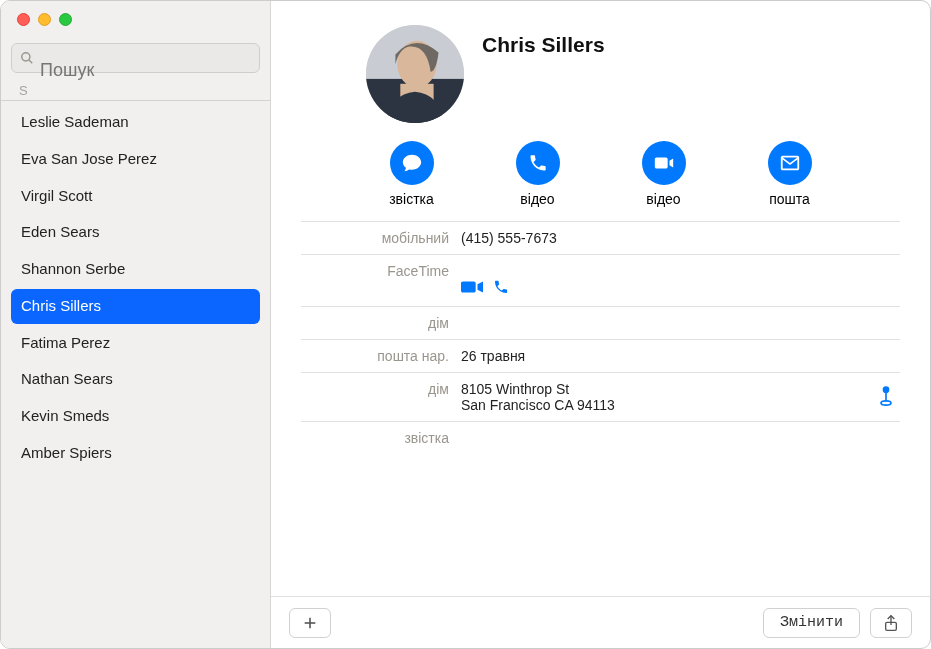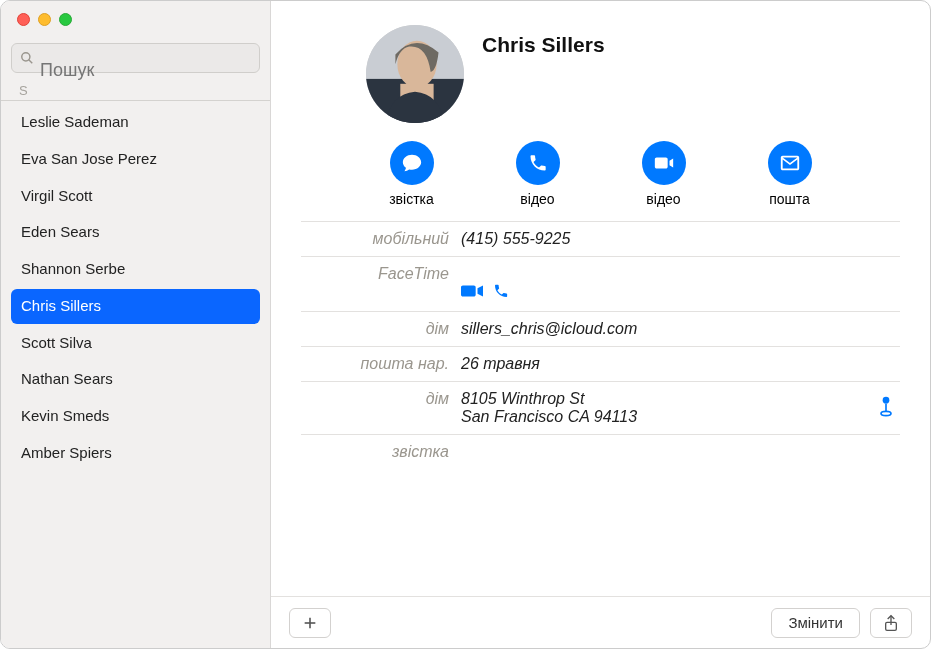--- a/index.html
+++ b/index.html
@@ -145,24 +145,23 @@
       color: #000000;
     }
 
     .fields {
       margin-top: 8px;
     }
     .field-row {
       display: flex;
       border-top: 1px solid #e3e1df;
       padding: 8px 0;
-      font-size: 16px;
+      font-size: 14px;
       align-items: flex-start;
       position: relative;
-      font-style: italic;
     }
     .field-row:first-child { border-top: 1px solid #e3e1df; }
     .field-label {
       width: 160px;
       text-align: right;
       color: #9a968e;
       padding-right: 12px;
       flex: 0 0 auto;
     }
     .field-value {
@@ -196,21 +195,21 @@
       border-radius: 6px;
       height: 30px;
       font-size: 15px;
       color: #333;
       cursor: default;
       display: inline-flex;
       align-items: center;
       justify-content: center;
     }
     .btn-icon { width: 42px; }
-    .btn-edit { padding: 0 16px; }
+    .btn-edit { padding: 0 16px; font-family: Liberation Mono, monospace; }
     .right-btns { display: flex; gap: 10px; }
   </style>
 </head>
 <body>
 
 <div class="window">
 
   <div class="sidebar">
     <div class="titlebar">
       <div class="tl-dot tl-close"></div>
@@ -227,21 +226,21 @@
       </div>
     </div>
     <div class="section-header">S</div>
     <div class="contact-list" id="contact-list">
         <div class="contact-item">Leslie Sademan</div>
         <div class="contact-item">Eva San Jose Perez</div>
         <div class="contact-item">Virgil Scott</div>
         <div class="contact-item">Eden Sears</div>
         <div class="contact-item">Shannon Serbe</div>
         <div class="contact-item selected">Chris Sillers</div>
-        <div class="contact-item">Scott Silva</div>
+        <div class="contact-item">Fatima Perez</div>
         <div class="contact-item">Nathan Sears</div>
         <div class="contact-item">Kevin Smeds</div>
         <div class="contact-item">Amber Spiers</div>
       </div>
   </div>
 
   <div class="main">
     <div class="main-inner">
       <div class="card-header">
         <div class="avatar">
@@ -289,40 +288,39 @@
                 <path d="M2 6c0-1.1.9-2 2-2h16c1.1 0 2 .9 2 2v12c0 1.1-.9 2-2 2H4c-1.1 0-2-.9-2-2V6zm2 0 8 6 8-6H4zm16 2.2-8 6-8-6V18h16V8.2z"></path>
               </svg>
           </div>
           <div class="action-label">пошта</div>
         </div>
       </div>
 
       <div class="fields">
         <div class="field-row">
           <div class="field-label">мобільний</div>
-          <div class="field-value">(415) 555-9225</div>
+          <div class="field-value">(415) 555-7673</div>
         </div>
         <div class="field-row">
           <div class="field-label">FaceTime</div>
           <div class="field-value ft-icons">
             <span>
               <svg width="22" height="16" viewBox="0 0 24 16">
                   <path d="M2 2h12c1.1 0 2 .9 2 2v8c0 1.1-.9 2-2 2H2c-1.1 0-2-.9-2-2V4c0-1.1.9-2 2-2zm16 3 6-3v12l-6-3V5z"></path>
                 </svg>
             </span>
             <span>
               <svg width="16" height="16" viewBox="0 0 24 24">
                   <path d="M6.6 10.8c1.4 2.8 3.8 5.1 6.6 6.6l2.2-2.2c.3-.3.7-.4 1-.2 1.2.4 2.5.6 3.8.6.6 0 1 .4 1 1V20c0 .6-.4 1-1 1C10.7 21 3 13.3 3 3.8c0-.6.4-1 1-1h3.5c.6 0 1 .4 1 1 0 1.3.2 2.6.6 3.8.1.4 0 .8-.2 1l-2.3 2.2z"></path>
                 </svg>
             </span>
           </div>
         </div>
         <div class="field-row">
           <div class="field-label">дім</div>
-          <div class="field-value">sillers_chris@icloud.com</div>
         </div>
         <div class="field-row">
           <div class="field-label">пошта нар.</div>
           <div class="field-value">26 травня</div>
         </div>
         <div class="field-row">
           <div class="field-label">дім</div>
           <div class="field-value">8105 Winthrop St
 San Francisco CA 94113</div>
           <span class="map-pin">

